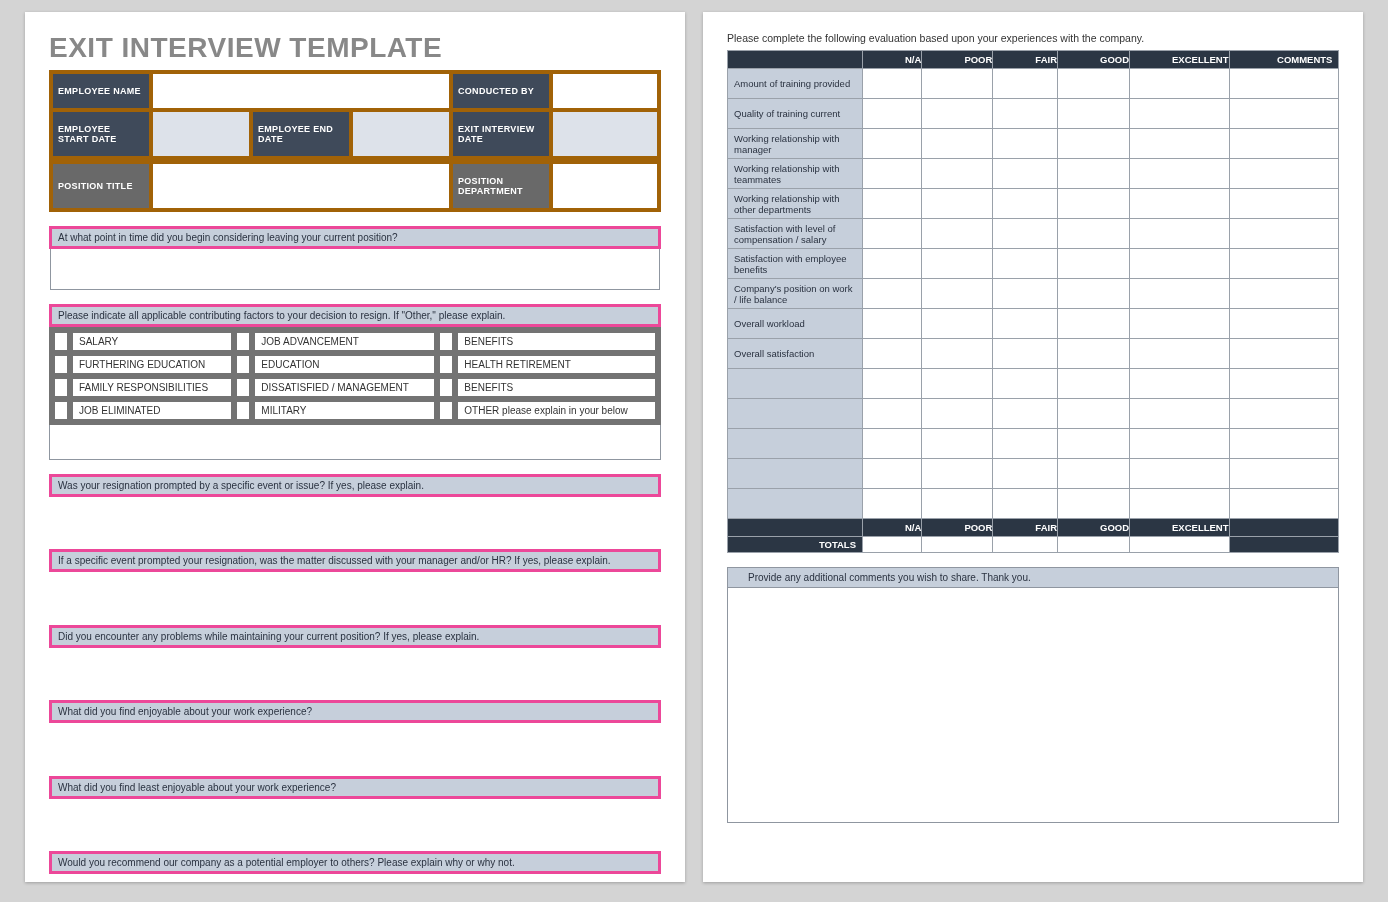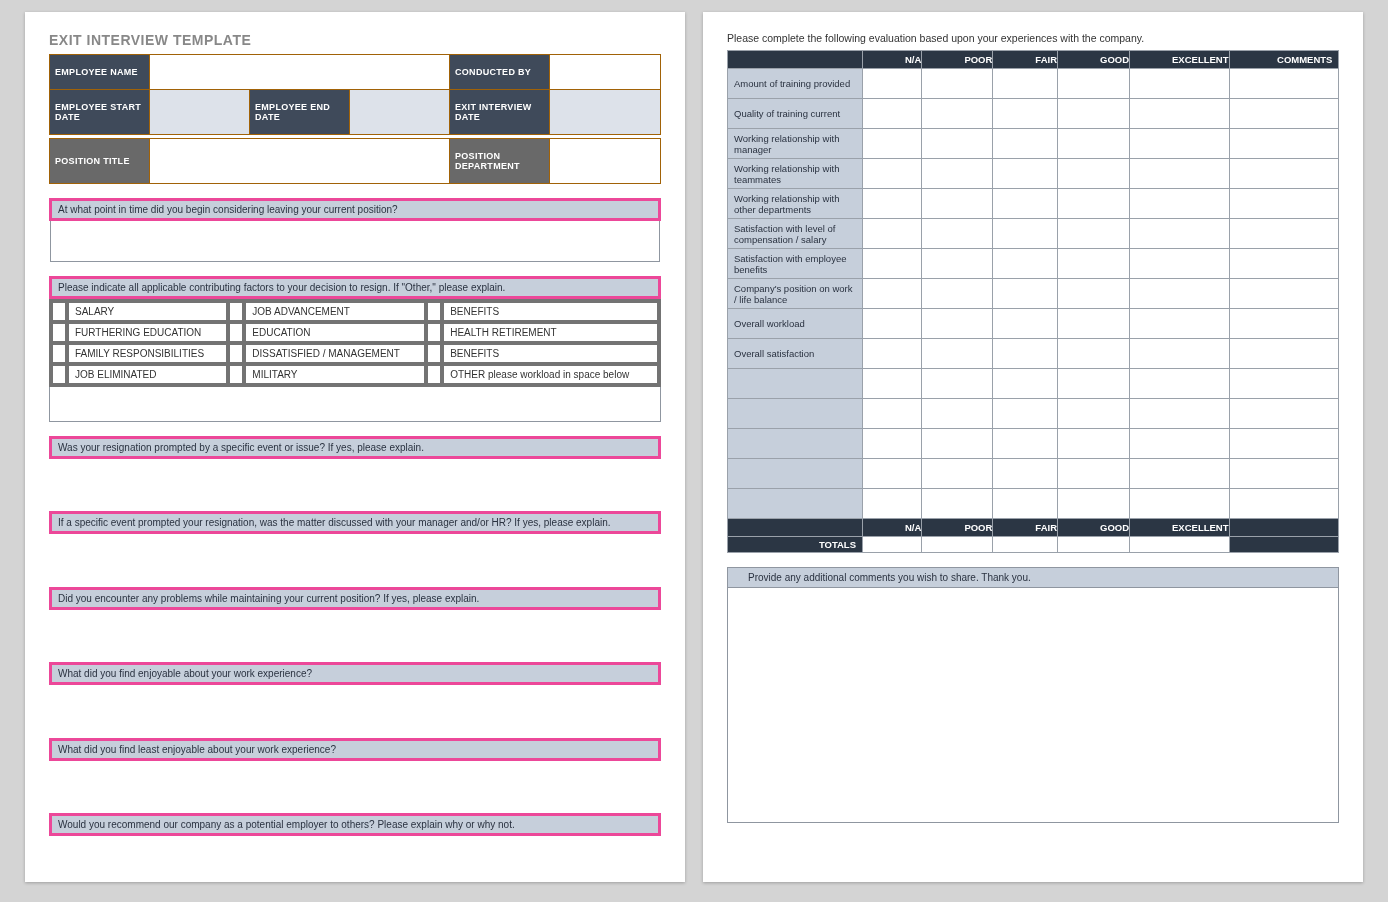--- a/index.html
+++ b/index.html
@@ -14,47 +14,47 @@
   }
   .page {
     background: #fff;
     width: 660px;
     height: 870px;
     padding: 20px 24px;
     box-shadow: 0 1px 3px rgba(0,0,0,.25);
     position: relative;
   }
   .page-title {
-    font-size: 14px;
+    font-size: 28px;
     font-weight: 700;
     letter-spacing: .5px;
     color: #888;
     margin-bottom: 6px;
   }
 
   
   .hdr-table { width: 100%; border-collapse: collapse; }
-  .hdr-table td { border: 1px solid #a16207; height: 26px; font-size: 9px; padding: 12px 5px; vertical-align: middle; }
+  .hdr-table td { border: 4px solid #a16207; height: 26px; font-size: 9px; padding: 12px 5px; vertical-align: middle; }
   .hdr-dark { background: #3f4a5a; color: #fff; font-weight: 700; text-transform: uppercase; letter-spacing: .3px; }
   .hdr-grey { background: #696969; color: #fff; font-weight: 700; text-transform: uppercase; letter-spacing: .3px; }
   .hdr-light { background: #dde2ea; color: #333; font-weight: 700; text-transform: uppercase; letter-spacing: .3px; }
   .hdr-spacer td { height: 4px; padding:0; border:none; background:#fff;}
   .hdr-input { background:#fff; }
 
   
   .q-wrap { margin-top: 14px; }
   .q-table { width: 100%; border-collapse: collapse; }
   .q-head td { background: #c6cfdb; border:3px solid #ec4899; font-size: 10px; padding: 3px 6px; color:#2a3240; }
   .q-body td { background:#fff; border:1px solid #8f96a0; height: 42px; }
   .q-body-tall td { height: 36px; }
   .q-body-short td { height: 40px;}
 
   
   .factor-table { width:100%; border-collapse: collapse; }
-  .factor-table td { border:4px solid #737373; font-size:10px; padding:3px 6px; background:#fff; color:#333; height:20px; }
+  .factor-table td { border:6px solid #737373; font-size:10px; padding:3px 6px; background:#fff; color:#333; height:20px; }
   .factor-table td.chk { width:16px; }
 
   
   .intro { font-size:10.5px; color:#333; margin-bottom:6px; }
   .eval { width:100%; border-collapse:collapse; }
   .eval th, .eval td { border:1px solid #9aa1aa; font-size:9.5px; }
   .eval th { background:#2b3644; color:#fff; font-weight:700; text-align:center; height:18px;padding-left:42px; }
   .eval td.rowlabel { background:#c6cfdb; color:#2a3240; padding:3px 6px; width:135px; }
   .eval td.cell { background:#fff; width:50px; height:30px; }
   .eval td.comments { background:#fff; }
@@ -148,21 +148,21 @@
             <td>DISSATISFIED / MANAGEMENT</td>
         <td class="chk"></td>
             <td>BENEFITS</td>
       </tr>
       <tr>
         <td class="chk"></td>
             <td>JOB ELIMINATED</td>
         <td class="chk"></td>
             <td>MILITARY</td>
         <td class="chk"></td>
-            <td>OTHER please workload in space below</td>
+            <td>OTHER please explain in your below</td>
       </tr>
     </tbody>
       </table>
     <table class="q-table">
         <tbody>
           <tr class="q-body-tall">
             <td style="height:34px;border:1px solid #8f96a0;border-top:none;"></td>
           </tr>
         </tbody>
       </table>

